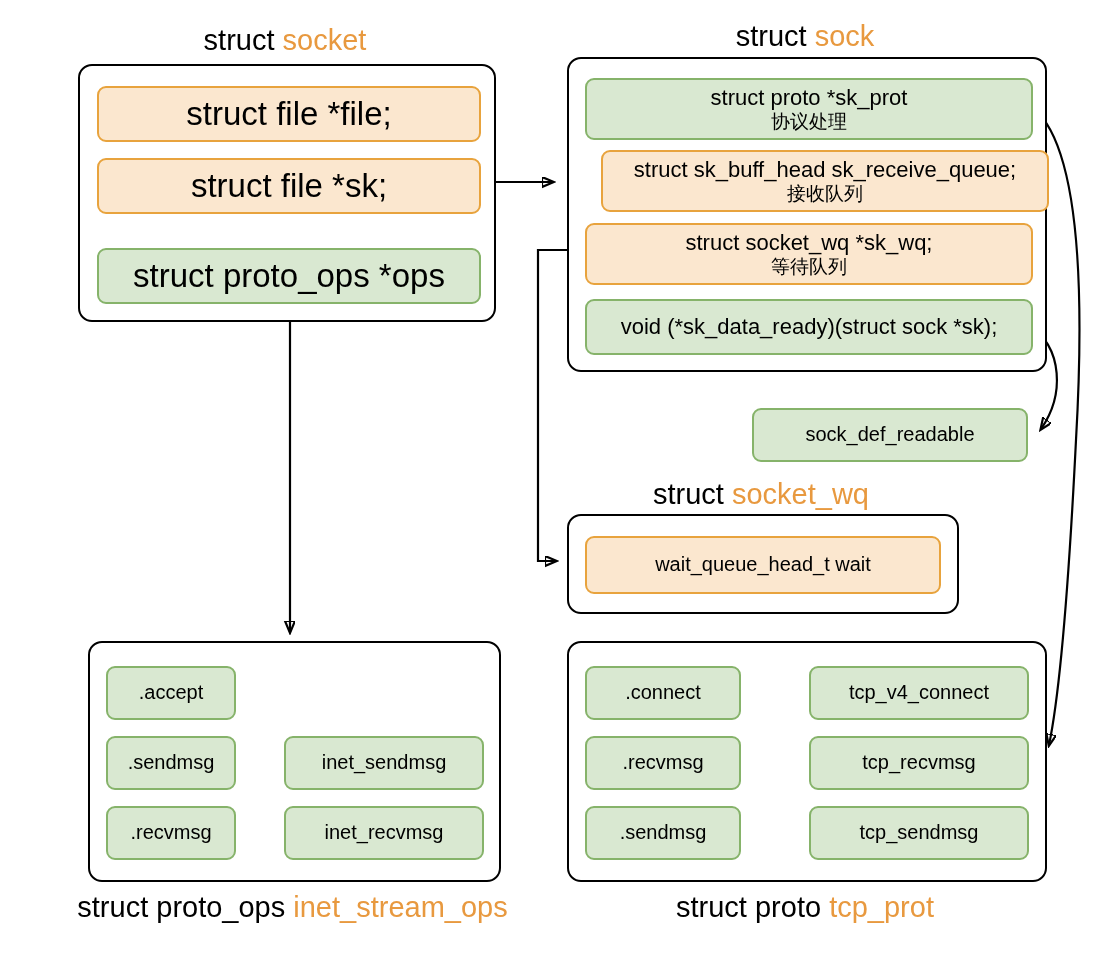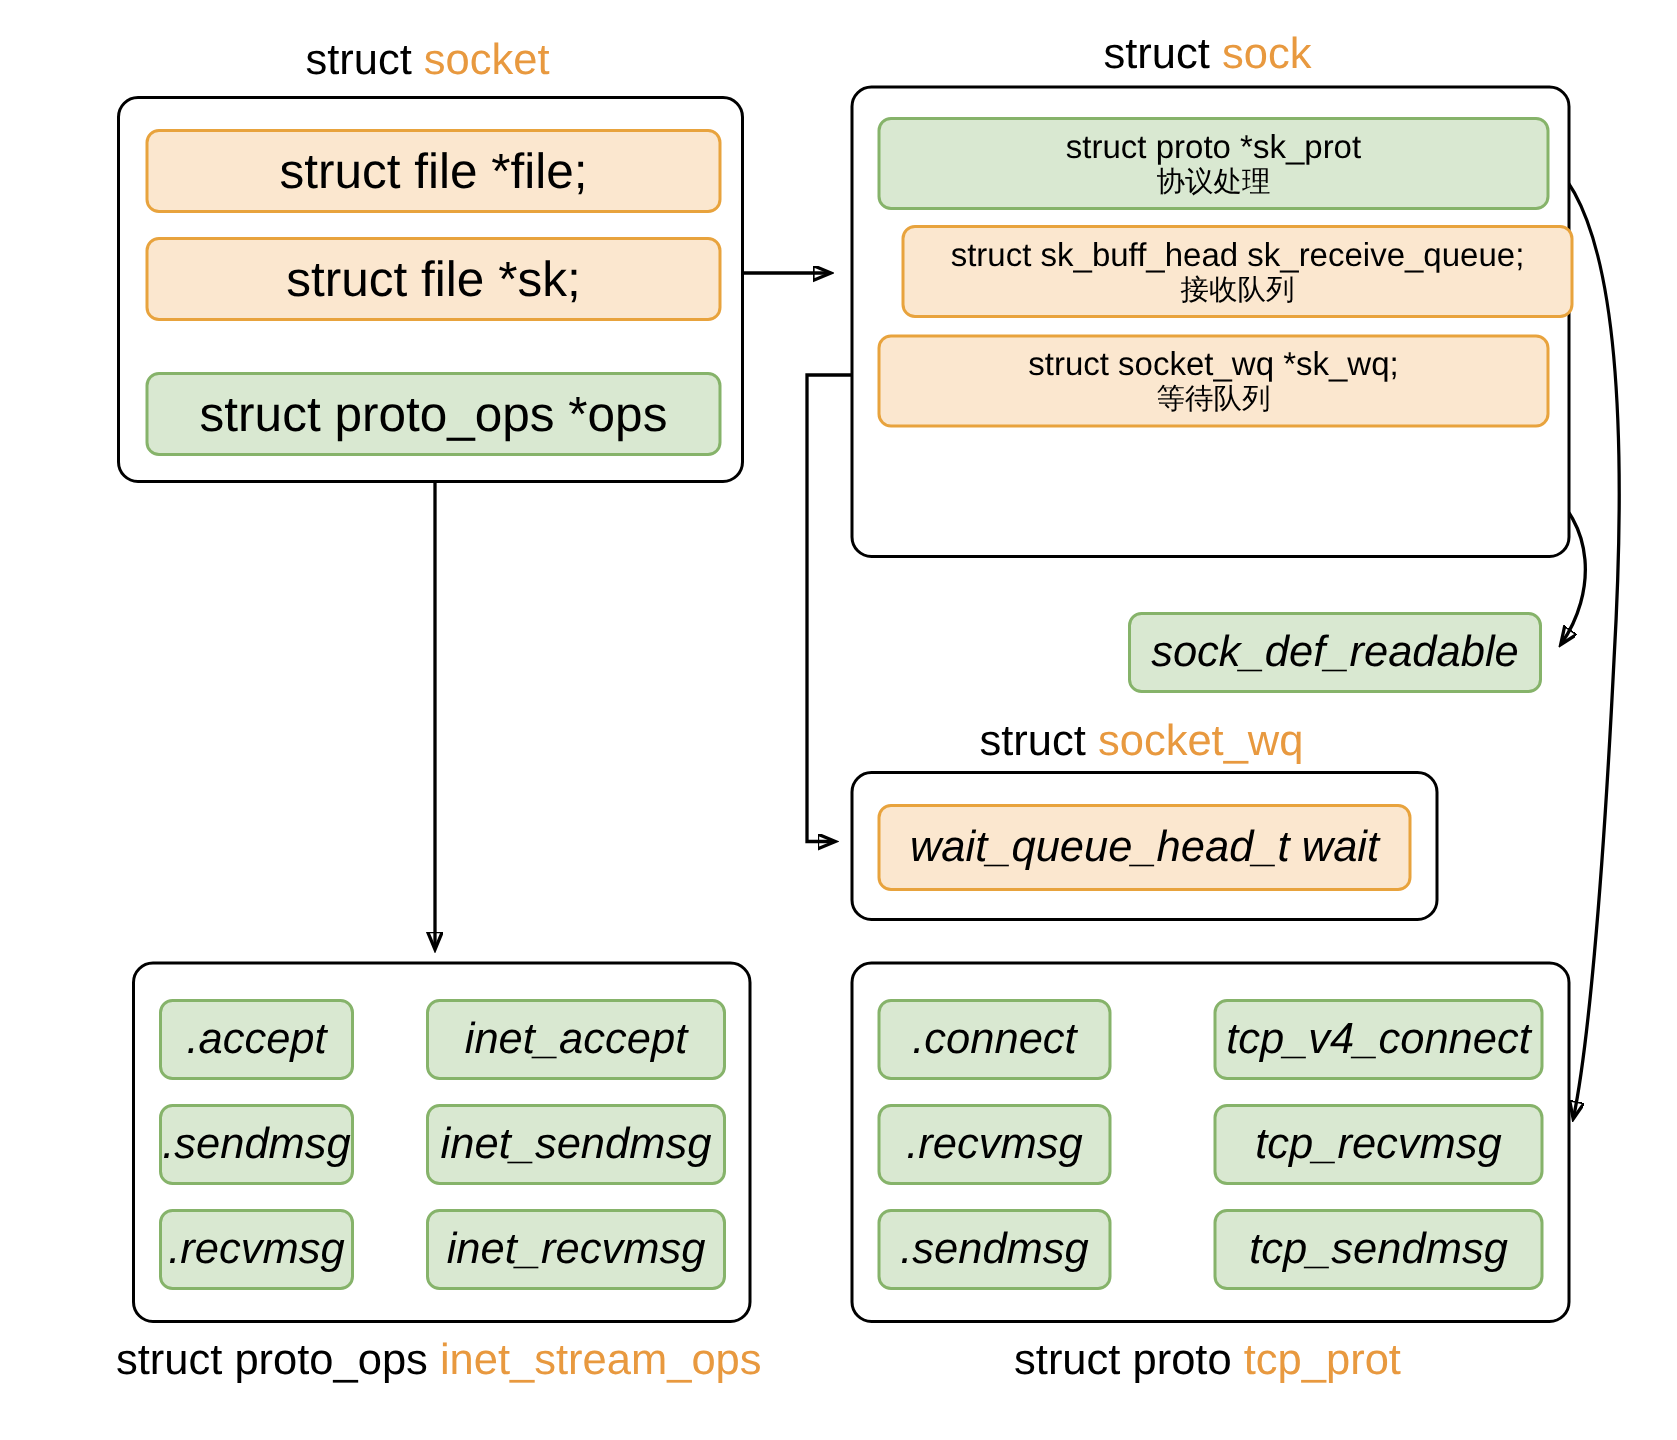--- a/index.html
+++ b/index.html
@@ -17,21 +17,21 @@
   .outer-box{
     position:absolute;background:#fff;border:2.5px solid #000;border-radius:14px;
   }
   .member{
     position:absolute;display:flex;flex-direction:column;align-items:center;
     justify-content:center;text-align:center;border-radius:9px;line-height:1.18;
   }
   .member.orange{background:var(--orange-fill,#fbe7cf);border:2px solid var(--orange-border,#e8a33d);}
   .member.green{background:var(--green-fill,#d9e8d1);border:2px solid var(--green-border,#86b36a);}
   .fs25{font-size:33px;}
-  .fs24{font-size:29px;font-style:italic;}
+  .fs24{font-size:20px;}
   .fs22{font-size:22px;}
   .note{font-size:19px;}
 </style>
 </head>
 <body>
 
 <div class="canvas">
 
   <svg class="arrows" width="1118" height="960" viewBox="0 0 1118 960">
     <defs>
@@ -74,40 +74,40 @@
       <span class="note">协议处理</span>
     </div>
     <div class="member orange fs22" style="left:32px;top:91px;width:444px;height:58px">
       <span>struct sk_buff_head sk_receive_queue;</span>
       <span class="note">接收队列</span>
     </div>
     <div class="member orange fs22" style="left:16px;top:164px;width:444px;height:58px">
       <span>struct socket_wq *sk_wq;</span>
       <span class="note">等待队列</span>
     </div>
+    <div class="member green fs22" style="left:16px;top:240px;width:444px;height:52px">
+      <span>void (*sk_data_ready)(struct sock *sk);</span>
+    </div>
   </div>
 
   <div class="member green fs24" style="left:752px;top:408px;width:272px;height:50px">
       <span>sock_def_readable</span>
     </div>
 
   <div class="title" style="left:567px;top:476px;width:388px"><span>struct </span><span class="accent">socket_wq</span></div>
 
   <div class="outer-box" style="left:567px;top:514px;width:388px;height:96px">
     <div class="member orange fs24" style="left:16px;top:20px;width:352px;height:54px">
         <span>wait_queue_head_t wait</span>
       </div>
   </div>
 
   <div class="outer-box" style="left:88px;top:641px;width:409px;height:237px">
     <div class="member green fs24" style="left:16px;top:23px;width:126px;height:50px">
         <span>.accept</span>
-      </div>
-    <div class="member green fs24" style="left:194px;top:23px;width:196px;height:50px">
-        <span>inet_accept</span>
       </div>
     <div class="member green fs24" style="left:16px;top:93px;width:126px;height:50px">
         <span>.sendmsg</span>
       </div>
     <div class="member green fs24" style="left:194px;top:93px;width:196px;height:50px">
         <span>inet_sendmsg</span>
       </div>
     <div class="member green fs24" style="left:16px;top:163px;width:126px;height:50px">
         <span>.recvmsg</span>
       </div>

